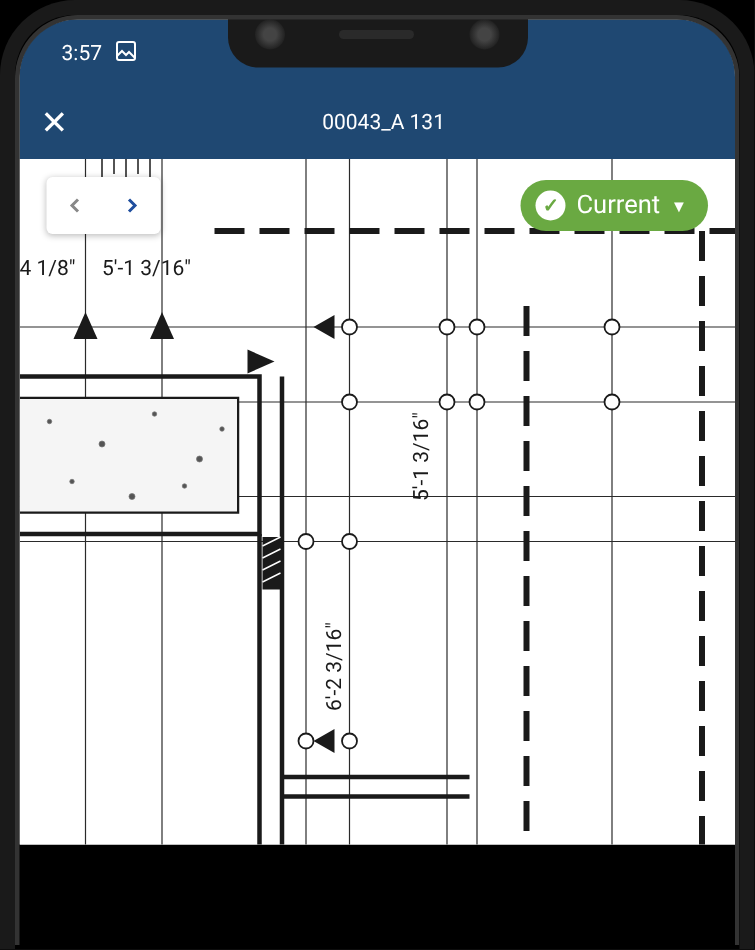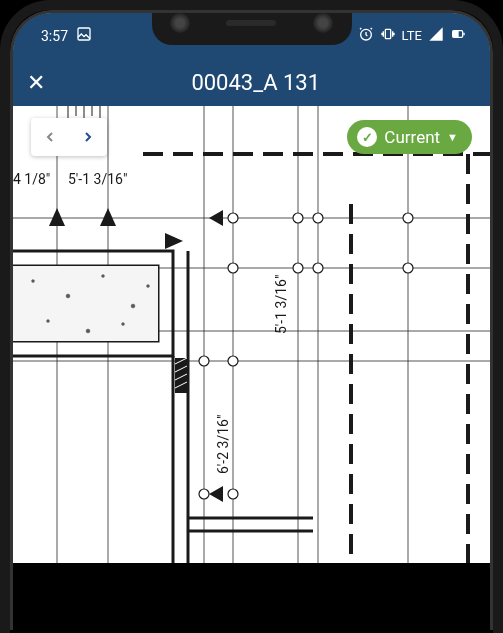--- a/index.html
+++ b/index.html
@@ -88,21 +88,21 @@
       padding: 0 14px;
       gap: 20px;
     }
     .close-x {
       font-size: 22px;
       cursor: pointer;
     }
     .app-title {
       flex: 1;
       text-align: center;
-      font-size: 22px;
+      font-size: 14px;
       font-weight: 400;
       margin-right: 30px;
     }
     .viewer {
       position: relative;
       width: 100%;
       height: 540px;
       background: #fff;
       overflow: hidden;
     }
@@ -180,47 +180,20 @@
 </div>
 
 <div class="screen">
   <div class="status-bar">
     <div class="status-left">
       <span>3:57</span>
       <span>
         <svg class="icon-svg" viewBox="0 0 24 24" fill="none" stroke="#fff" stroke-width="2">
             <rect x="3" y="3" width="18" height="18" rx="2"></rect>
             <path d="M3 17l5-5 4 4 3-3 6 6"></path>
-          </svg>
-      </span>
-    </div>
-    <div class="status-right">
-      <span>
-        <svg class="icon-svg" viewBox="0 0 24 24" fill="none" stroke="#fff" stroke-width="2">
-            <circle cx="12" cy="13" r="8"></circle>
-            <path d="M12 9v4l2 2M5 3l-2 2M19 3l2 2"></path>
-          </svg>
-      </span>
-      <span>
-        <svg class="icon-svg" viewBox="0 0 24 24" fill="none" stroke="#fff" stroke-width="2">
-            <rect x="8" y="5" width="8" height="14" rx="1"></rect>
-            <path d="M5 8v8M3 10v4M19 8v8M21 10v4"></path>
-          </svg>
-      </span>
-      <span>LTE</span>
-      <span>
-        <svg class="icon-svg" viewBox="0 0 24 24" fill="#fff">
-            <path d="M2 22L22 2v20H2z"></path>
-          </svg>
-      </span>
-      <span>
-        <svg class="icon-svg" viewBox="0 0 24 24" fill="none" stroke="#fff" stroke-width="2">
-            <rect x="4" y="7" width="15" height="10" rx="2"></rect>
-            <rect x="5" y="8" width="7" height="8" fill="#fff"></rect>
-            <path d="M21 10v4"></path>
           </svg>
       </span>
     </div>
   </div>
 
   <div class="app-bar">
     <span class="close-x">✕</span>
     <span class="app-title">00043_A 131</span>
   </div>
 

